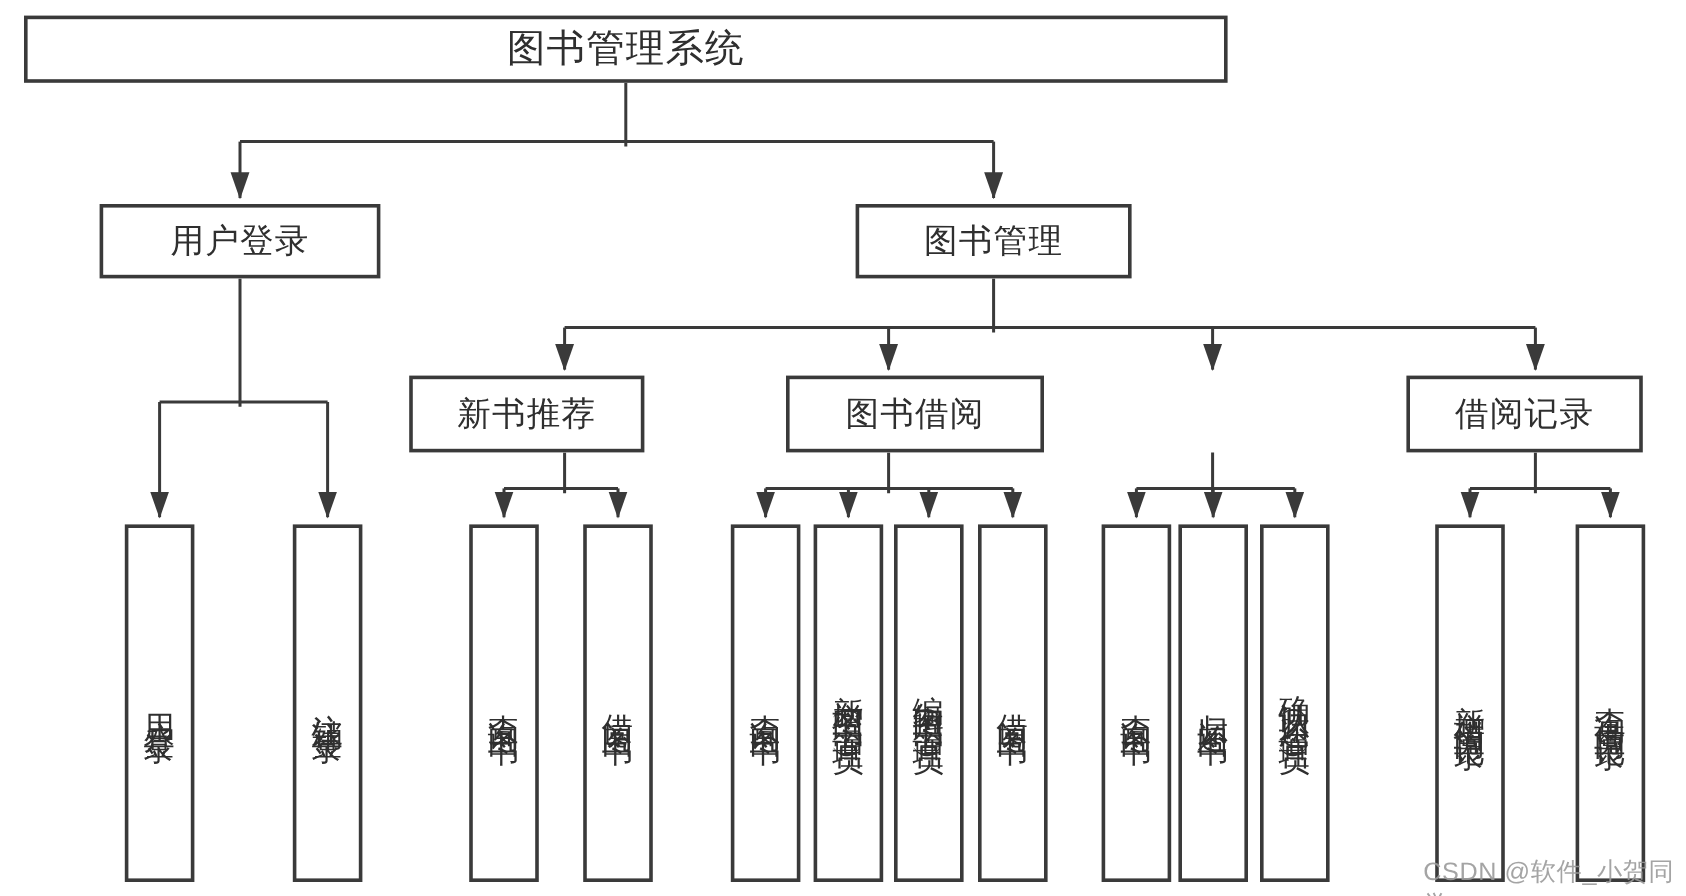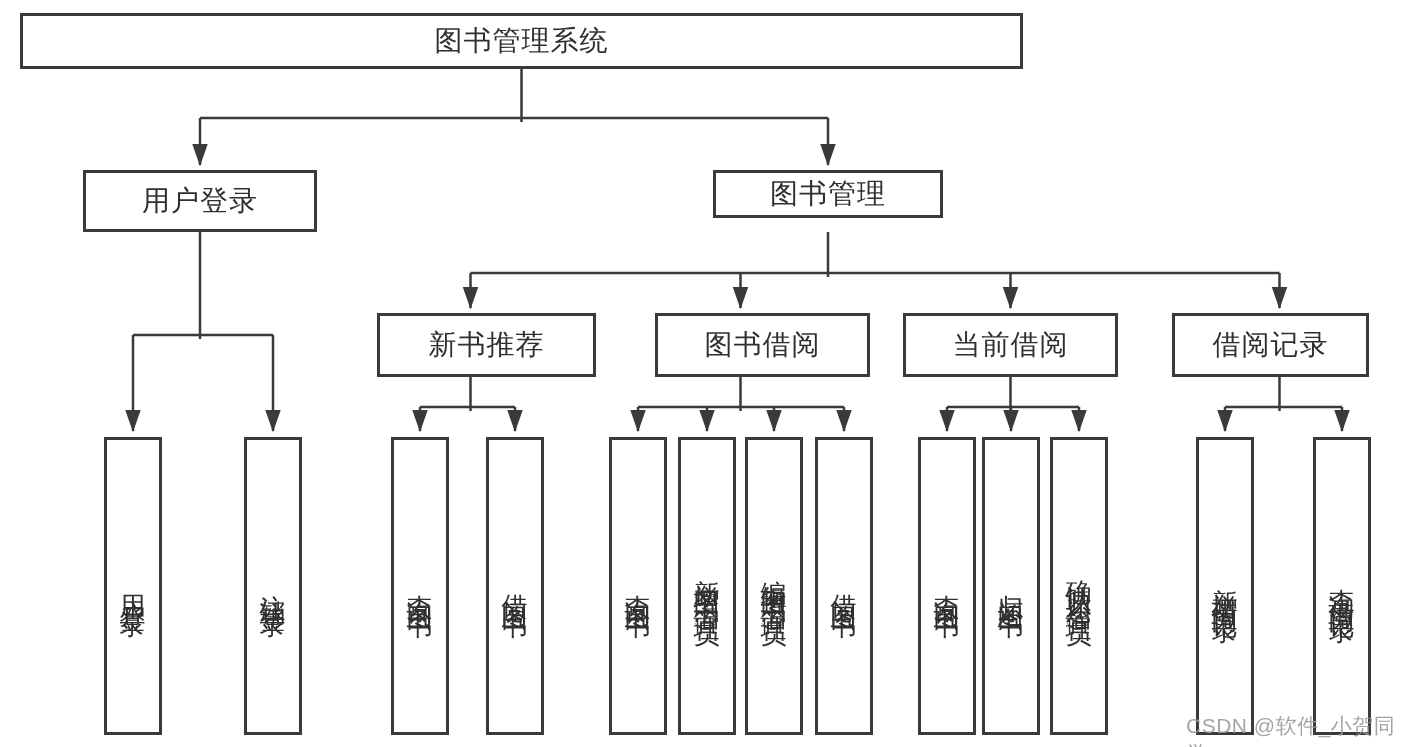--- a/index.html
+++ b/index.html
@@ -12,21 +12,21 @@
   }
   .connectors{position:absolute;left:0;top:0;z-index:1;}
   .cline{stroke:var(--line);stroke-width:2.5;fill:none;}
   .ahead{fill:var(--line);}
   .box{
     position:absolute; box-sizing:border-box; background:var(--box-bg);
     border:3px solid var(--line); color:var(--text); z-index:2;
     display:flex; align-items:center; justify-content:center;
   }
   .hbox{font-size:28px; letter-spacing:1px;}
-  .root{font-size:28px;}
+  .root{font-size:32px;}
   .leaf span{
     writing-mode:vertical-rl; text-orientation:mixed;
     font-size:26px; line-height:1; letter-spacing:6px; white-space:nowrap;
   }
   .watermark{
     position:absolute; left:1186px; top:712px; z-index:3;
     font-size:21px; color:var(--watermark); letter-spacing:0.5px; opacity:0.9;
   }
 </style>
 </head>
@@ -79,32 +79,29 @@
     </g>
   </svg>
 
   <div class="box hbox root" style="left:20px;top:13px;width:1003px;height:56px">
     <span>图书管理系统</span>
   </div>
 
   <div class="box hbox" style="left:83px;top:170px;width:234px;height:62px">
     <span>用户登录</span>
   </div>
-  <div class="box hbox" style="left:713px;top:170px;width:230px;height:48px">
+  <div class="box hbox" style="left:713px;top:170px;width:230px;height:62px">
     <span>图书管理</span>
   </div>
 
-  <div class="box hbox" style="left:377px;top:313px;width:219px;height:64px">
+  <div class="box hbox" style="left:341px;top:313px;width:196px;height:64px">
     <span>新书推荐</span>
   </div>
   <div class="box hbox" style="left:655px;top:313px;width:215px;height:64px">
     <span>图书借阅</span>
-  </div>
-  <div class="box hbox" style="left:903px;top:313px;width:215px;height:64px">
-    <span>当前借阅</span>
   </div>
   <div class="box hbox" style="left:1172px;top:313px;width:197px;height:64px">
     <span>借阅记录</span>
   </div>
 
   <div class="box leaf" style="left:104px;top:437px;width:58px;height:298px">
     <span>用户登录</span>
   </div>
   <div class="box leaf" style="left:244px;top:437px;width:58px;height:298px">
     <span>注销登录</span>

